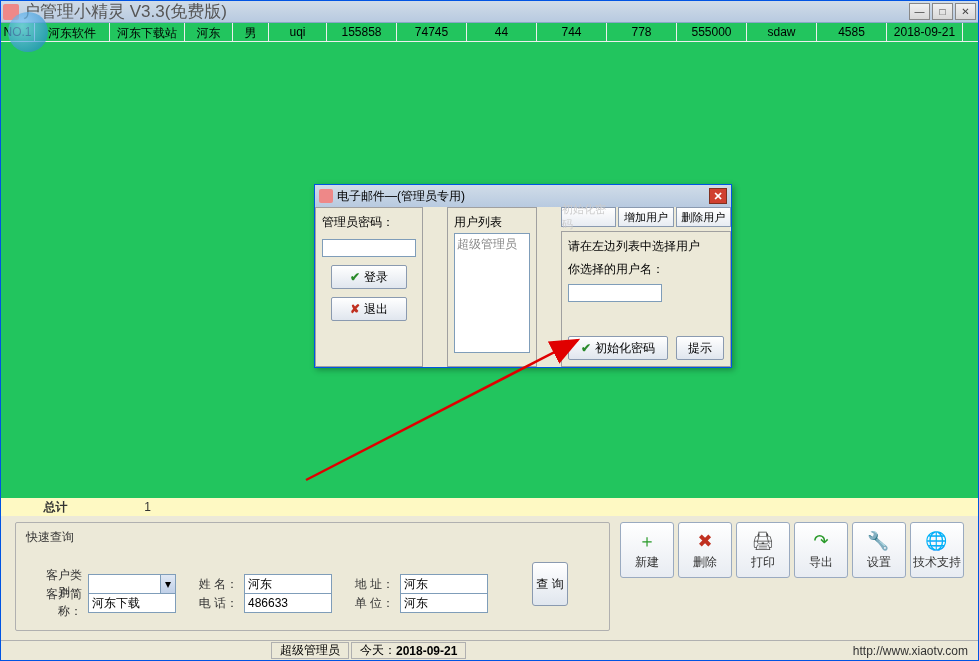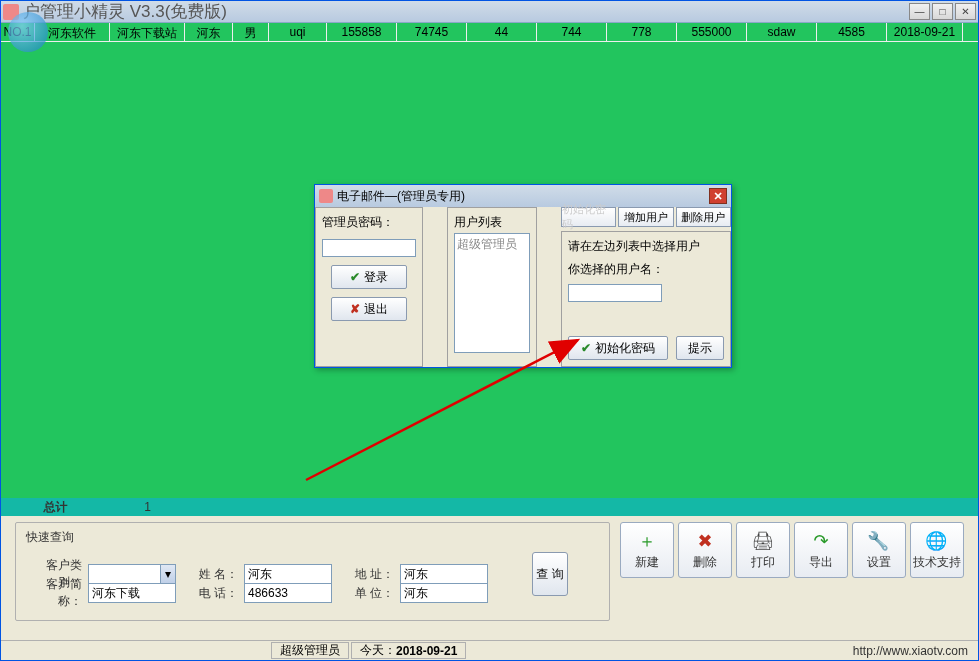--- a/index.html
+++ b/index.html
@@ -10,26 +10,26 @@
 .title-text{flex:1;color:#555;font-size:17px}
 .winbtns{display:flex;gap:2px}
 .winbtn{width:21px;height:17px;background:linear-gradient(#f0f0f0,#d8d8d8);border:1px solid #888;display:flex;align-items:center;justify-content:center;font-family:Arial;font-size:10px;color:#444}
 .main-grid{flex:0 0 auto;overflow:hidden;background:#fff}
 .grid-head{display:flex;background:linear-gradient(#fff,#e8eef6);border-bottom:1px solid #98b0d0}
 .grid-head .cell{border-right:1px solid #b8c8dc;text-align:center;padding:3px 2px;color:#333;font-size:12px}
 .grid-body{height:475px;background:#22c55e;position:relative}
 .grid-row{display:flex;border-bottom:1px solid #eee}
 .grid-row .cell{border-right:1px solid #eee;text-align:center;padding:2px;height:18px;overflow:hidden}
 .w-no{width:34px}.w-cat{width:75px}.w-short{width:75px}.w-name{width:48px}.w-sex{width:36px}.w-job{width:58px}.w-mobile{width:70px}.w-tel{width:70px}.w-fax{width:70px}.w-addr{width:70px}.w-unit{width:70px}.w-zip{width:70px}.w-email{width:70px}.w-note{width:70px}.w-date{width:76px}
-.grid-foot{display:flex;background:#14b8a6;height:18px;align-items:center}
+.grid-foot{display:flex;background:#fef9c3;height:18px;align-items:center}
 .grid-foot .lbl{width:109px;text-align:center;color:#333;font-weight:600}
 .grid-foot .cnt{width:75px;text-align:center;color:#333}
 .bottom-panel{flex:1;padding:6px 14px;display:flex;gap:10px;align-items:flex-start}
 .search-box{border:1px solid #b0b0b0;border-radius:2px;padding:6px 10px 10px;flex:1}
-.search-title{margin-bottom:6px;color:#333}
+.search-title{margin-bottom:16px;color:#333}
 .search-rows{display:flex;flex-direction:column;gap:4px}
 .srow{display:flex;align-items:center;gap:6px}
 .slbl{width:56px;text-align:right;color:#333}
 .sinp{border:1px solid #7f9db9;height:20px;padding:0 3px;background:#fff;width:88px}
 .combo{border:1px solid #7f9db9;height:20px;width:88px;display:flex;align-items:center;background:#fff}
 .combo-btn{width:15px;height:100%;background:linear-gradient(#e0e8f4,#c0d0e8);border-left:1px solid #7f9db9;display:flex;align-items:center;justify-content:center;margin-left:auto}
 .qbtn{width:36px;height:40px;background:linear-gradient(#fff,#e0e6ee);border:1px solid #8a9ab0;border-radius:3px;display:flex;align-items:center;justify-content:center}
 .toolbar{display:flex;gap:4px;margin-left:auto}
 .tbtn{width:54px;height:56px;background:linear-gradient(#fff,#e8ecf2);border:1px solid #9aaac0;border-radius:3px;display:flex;flex-direction:column;align-items:center;justify-content:center;gap:2px;color:#333}
 .tbtn .ic{width:22px;height:22px;display:flex;align-items:center;justify-content:center;font-size:18px}

